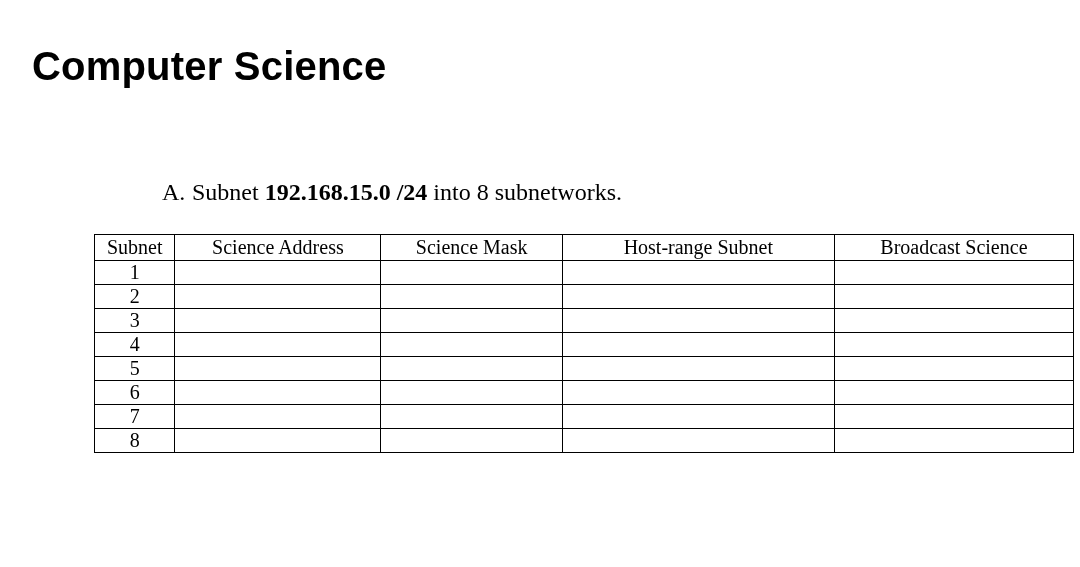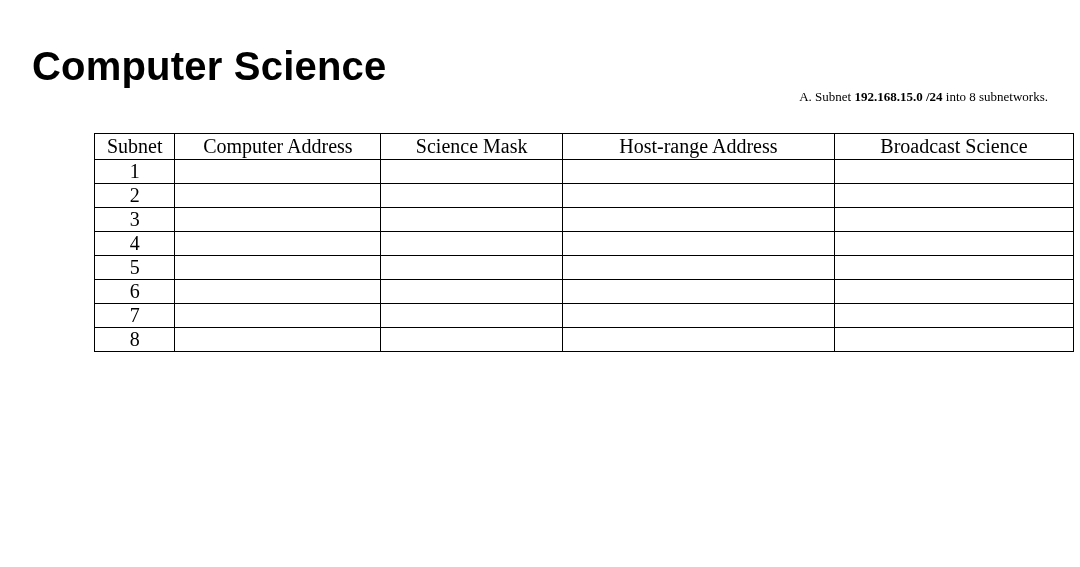--- a/index.html
+++ b/index.html
@@ -12,27 +12,27 @@
       height: 567px;
       background: #fff;
       font-family: Arial, Helvetica, sans-serif;
       color: #000;
       padding: 44px 32px 0 32px;
     }
     .page-title {
       font-size: 40px;
       font-weight: 700;
       letter-spacing: 0.2px;
+      margin-bottom: 90px;
     }
     .question-line {
       font-family: "Times New Roman", Times, serif;
-      font-size: 13px;
+      font-size: 24px;
       margin-left: 130px;
       margin-bottom: 28px;
-      text-align: right;
     }
     .question-line .q-letter {
       display: inline-block;
       width: 24px;
     }
     .question-line .q-bold {
       font-weight: 700;
     }
     .table-wrap {
       margin-left: 62px;
@@ -76,23 +76,23 @@
     <colgroup>
       <col class="col-subnet">
       <col class="col-net">
       <col class="col-mask">
       <col class="col-host">
       <col class="col-broad">
     </colgroup>
     <thead>
       <tr>
         <th>Subnet</th>
-        <th>Computer Address</th>
+        <th>Science Address</th>
         <th>Science Mask</th>
-        <th>Host-range Address</th>
+        <th>Host-range Subnet</th>
         <th>Broadcast Science</th>
       </tr>
     </thead>
     <tbody>
       <tr>
         <td>1</td>
         <td></td>
         <td></td>
         <td></td>
         <td></td>

